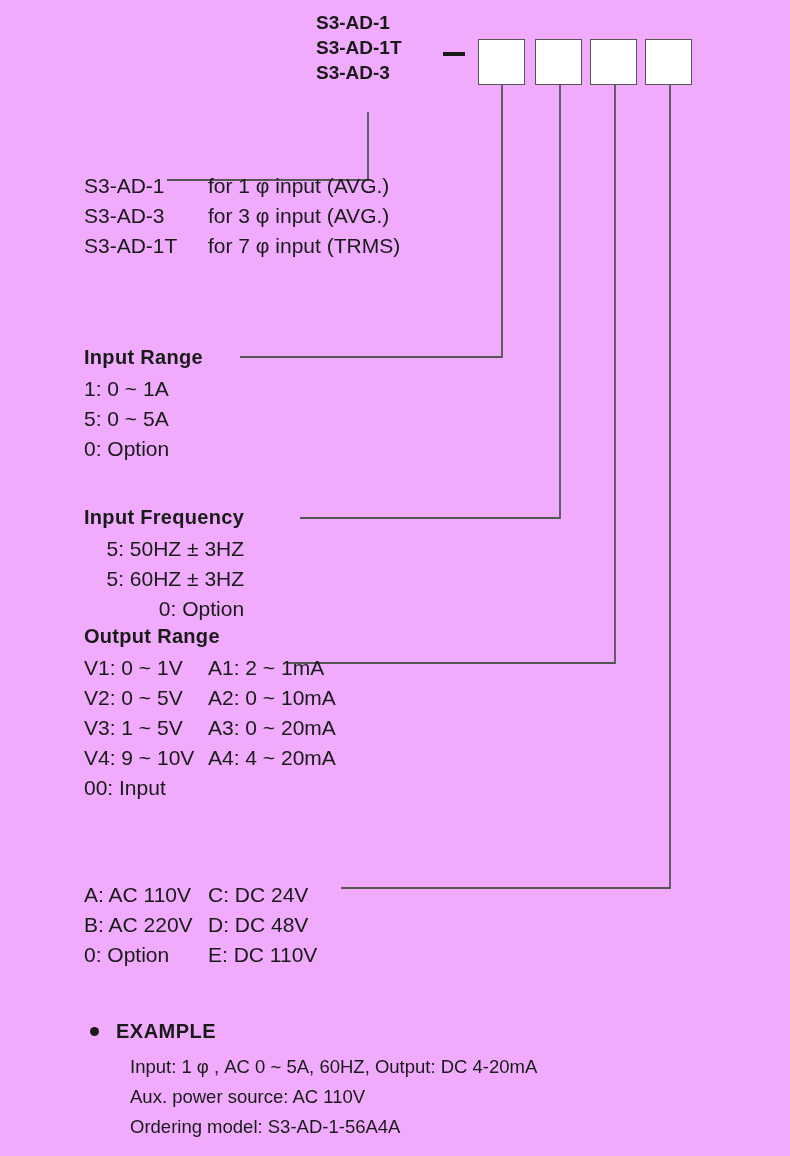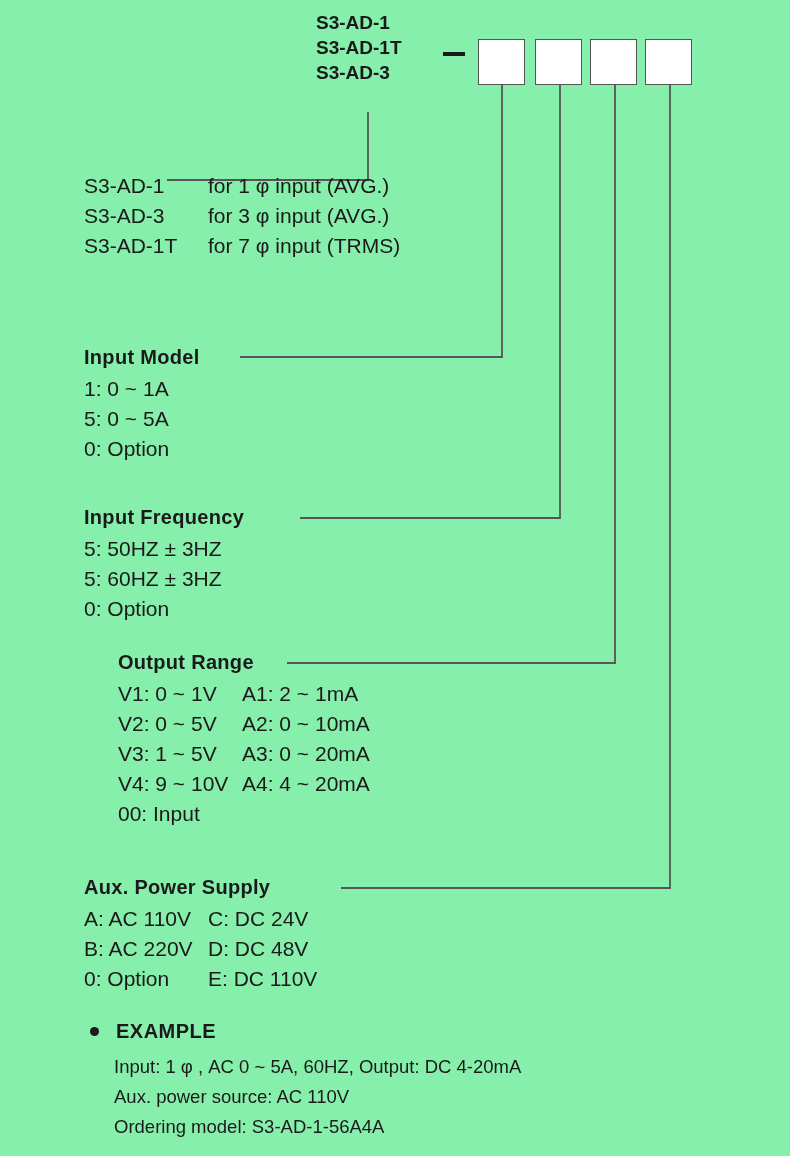--- a/index.html
+++ b/index.html
@@ -9,21 +9,21 @@
     background: #ffffff;
   }
   body {
     font-family: "Liberation Sans", sans-serif;
     color: #1a1a1a;
   }
   #page {
     position: relative;
     width: 790px;
     height: 1156px;
-    background: #86efac;
+    background: #f0abfc;
     overflow: hidden;
   }
   
   #wires {
     position: absolute;
     left: 0; top: 0;
     width: 790px;
     height: 1156px;
     pointer-events: none;
   }
@@ -112,21 +112,21 @@
     border-radius: 50%;
     background: #1a1a1a;
     vertical-align: middle;
     margin-right: 17px;
     margin-bottom: 3px;
   }
   .ex-lines {
     font-size: 18.5px;
     line-height: 30px;
     margin-top: 8px;
-    margin-left: 24px;
+    margin-left: 40px;
     white-space: nowrap;
   }
   .ex-lines .row { display: block; white-space: nowrap; }
 </style>
 </head>
 <body>
 
 <div id="page">
 
   <svg id="wires" viewBox="0 0 790 1156" width="790" height="1156">
@@ -165,38 +165,38 @@
       <span class="row">
         <span class="col-a">S3-AD-3</span><span class="col-b">for 3 φ input (AVG.)</span>
       </span>
       <span class="row">
         <span class="col-a">S3-AD-1T</span><span class="col-b">for 7 φ input (TRMS)</span>
       </span>
     </div>
   </div>
 
   <div class="section" style="top:345px;">
-    <div class="sec-title">Input  Model</div>
+    <div class="sec-title">Input  Range</div>
     <div class="sec-lines">
       <span class="row"><span>1: 0 ~ 1A</span></span>
       <span class="row"><span>5: 0 ~ 5A</span></span>
       <span class="row"><span>0: Option</span></span>
     </div>
   </div>
 
-  <div class="section" style="top:505px;">
+  <div class="section" style="top:505px;text-align:right;">
     <div class="sec-title">Input  Frequency</div>
     <div class="sec-lines">
       <span class="row"><span>5: 50HZ ± 3HZ</span></span>
       <span class="row"><span>5: 60HZ ± 3HZ</span></span>
       <span class="row"><span>0: Option</span></span>
     </div>
   </div>
 
-  <div class="section" style="top:650px;margin-left:34px;">
+  <div class="section" style="top:624px;">
     <div class="sec-title">Output  Range</div>
     <div class="sec-lines">
       <span class="row">
         <span class="col-a">V1: 0 ~ 1V</span><span class="col-b">A1: 2 ~ 1mA</span>
       </span>
       <span class="row">
         <span class="col-a">V2: 0 ~ 5V</span><span class="col-b">A2: 0 ~ 10mA</span>
       </span>
       <span class="row">
         <span class="col-a">V3: 1 ~ 5V</span><span class="col-b">A3: 0 ~ 20mA</span>
@@ -204,21 +204,20 @@
       <span class="row">
         <span class="col-a">V4: 9 ~ 10V</span><span class="col-b">A4: 4 ~ 20mA</span>
       </span>
       <span class="row">
         <span class="col-a">00: Input</span><span class="col-b"></span>
       </span>
     </div>
   </div>
 
   <div class="section" style="top:875px;">
-    <div class="sec-title">Aux.  Power  Supply</div>
     <div class="sec-lines">
       <span class="row">
         <span class="col-a">A: AC 110V</span><span class="col-b">C: DC  24V</span>
       </span>
       <span class="row">
         <span class="col-a">B: AC 220V</span><span class="col-b">D: DC  48V</span>
       </span>
       <span class="row">
         <span class="col-a">0: Option</span><span class="col-b">E: DC 110V</span>
       </span>

